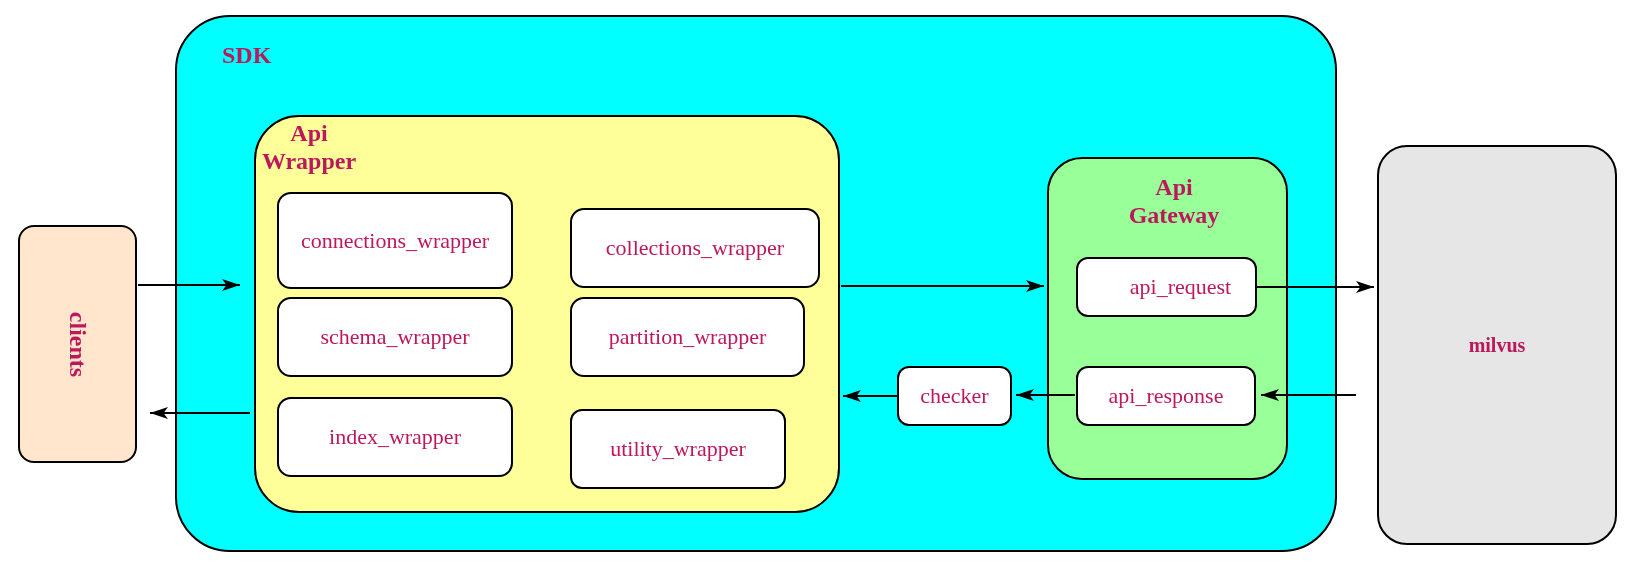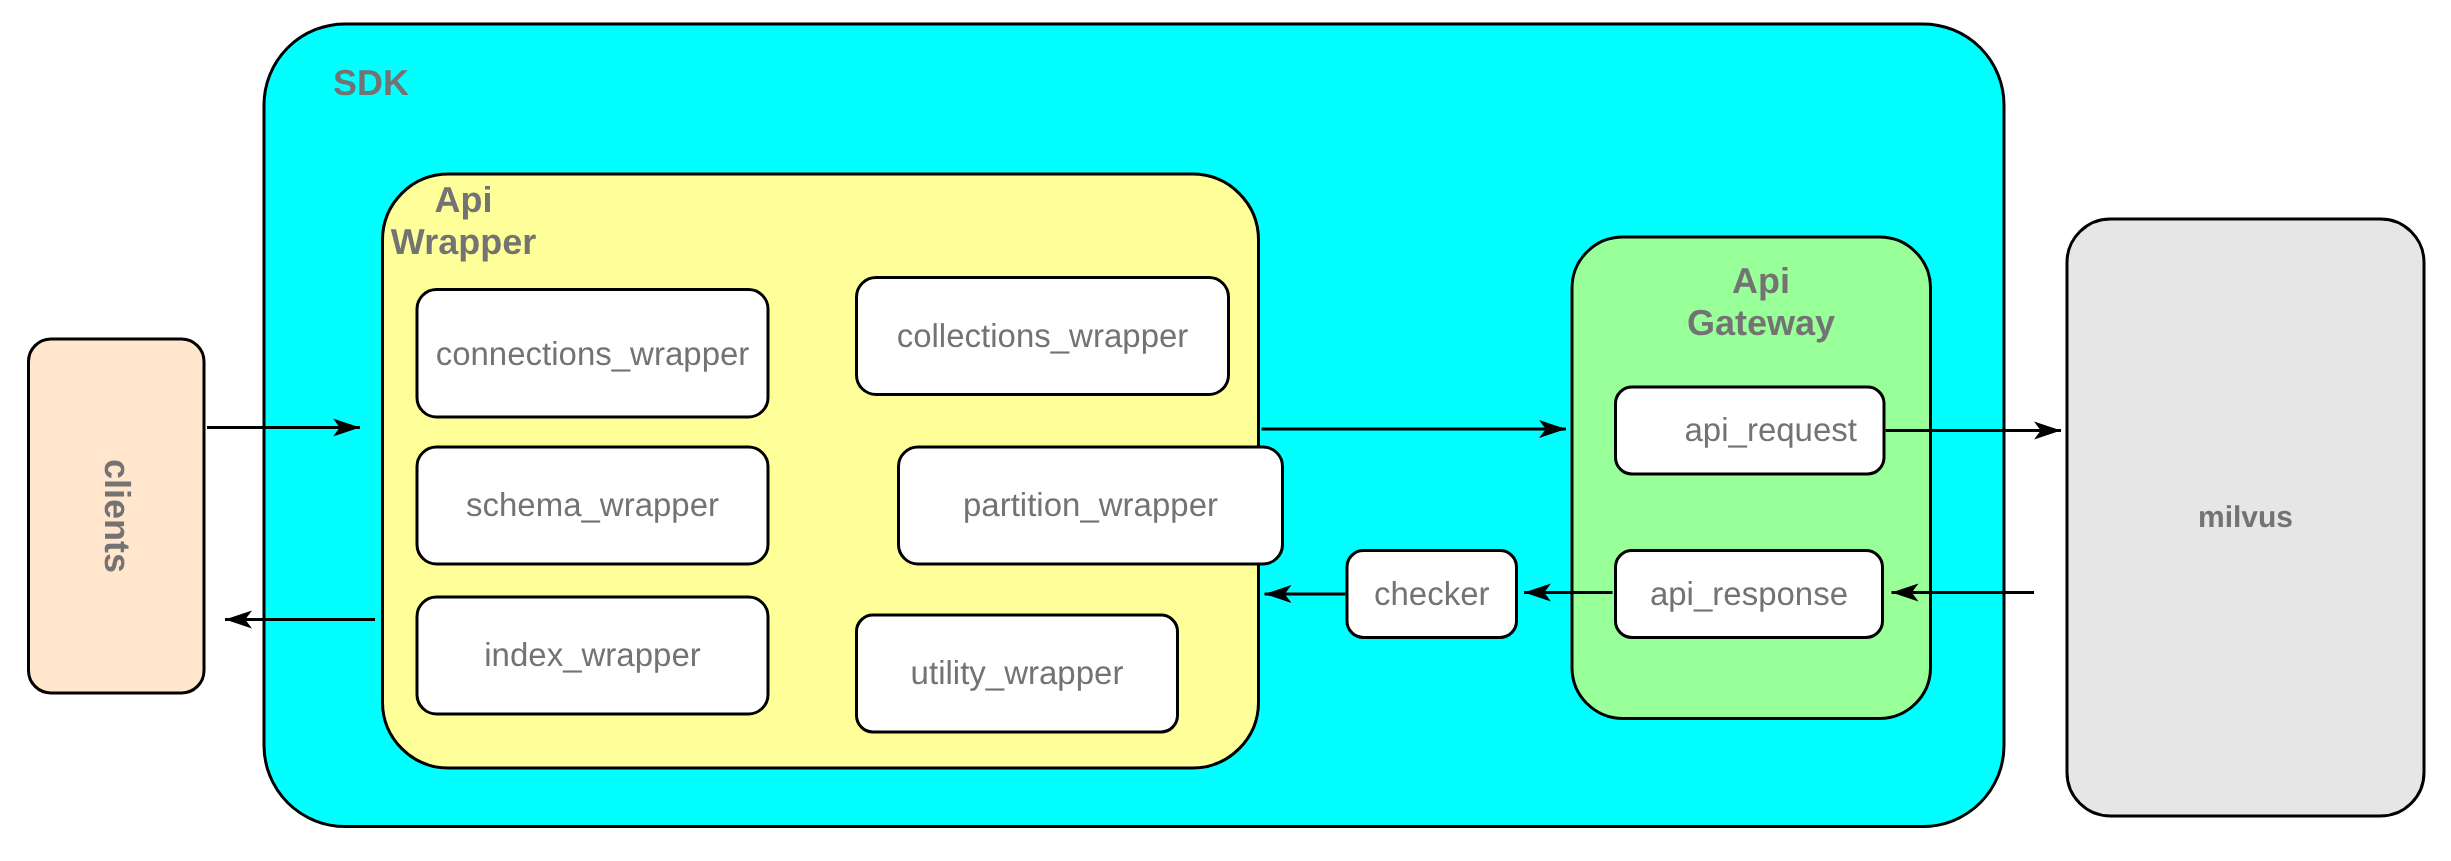--- a/index.html
+++ b/index.html
@@ -1,21 +1,21 @@
 <!DOCTYPE html>
 <html style="--canvas-bg: #ffffff; --sdk-fill: #00ffff; --wrapper-fill: #ffff99; --gateway-fill: #99ff99; --clients-fill: #ffe6cc; --milvus-fill: #e6e6e6; --node-fill: #ffffff; --border: #000000;"><head>
 <meta charset="utf-8">
 <style>
   html,body{margin:0;padding:0;background:#fff;}
   .canvas{
     position:relative;
     width:1634px;height:574px;
     background:var(--canvas-bg,#fff);
-    font-family:Liberation Sans, sans-serif;
-    color:#737373;
+    font-family:Liberation Serif, serif;
+    color:#be185d;
     overflow:hidden;
   }
   .node{
     position:absolute;
     box-sizing:border-box;
     border:2px solid var(--border,#000);
     display:flex;align-items:center;justify-content:center;
   }
   .container-lbl{
     position:absolute;
@@ -51,24 +51,24 @@
     border-radius:35px;
   }
   .gateway-lbl{left:1124px;top:174px;width:100px;}
   .milvus{
     left:1377px;top:145px;width:240px;height:400px;
     background:var(--milvus-fill,#e6e6e6);
     border-radius:30px;
     font-weight:bold;font-size:20px;
   }
   
-  .b-connections{left:277px;top:192px;width:236px;height:87px;}
-  .b-collections{left:570px;top:184px;width:250px;height:80px;}
+  .b-connections{left:277px;top:192px;width:236px;height:97px;}
+  .b-collections{left:570px;top:208px;width:250px;height:80px;}
   .b-schema{left:277px;top:297px;width:236px;height:80px;align-items:center;}
-  .b-partition{left:570px;top:297px;width:258px;height:80px;margin-left:28px;}
+  .b-partition{left:570px;top:297px;width:235px;height:80px;}
   .b-index{left:277px;top:397px;width:236px;height:80px;}
   .b-utility{left:570px;top:409px;width:216px;height:80px;border-radius:12px;}
   
   .b-request{left:1076px;top:257px;width:181px;height:60px;border-radius:12px;padding-left:28px;}
   .b-response{left:1076px;top:366px;width:180px;height:60px;border-radius:12px;}
   .b-checker{left:897px;top:366px;width:115px;height:60px;border-radius:12px;}
   #edges-svg{position:absolute;left:0;top:0;width:1634px;height:574px;pointer-events:none;}
   #edges-svg line{stroke:var(--border,#000);stroke-width:2;}
 </style>
 </head>

